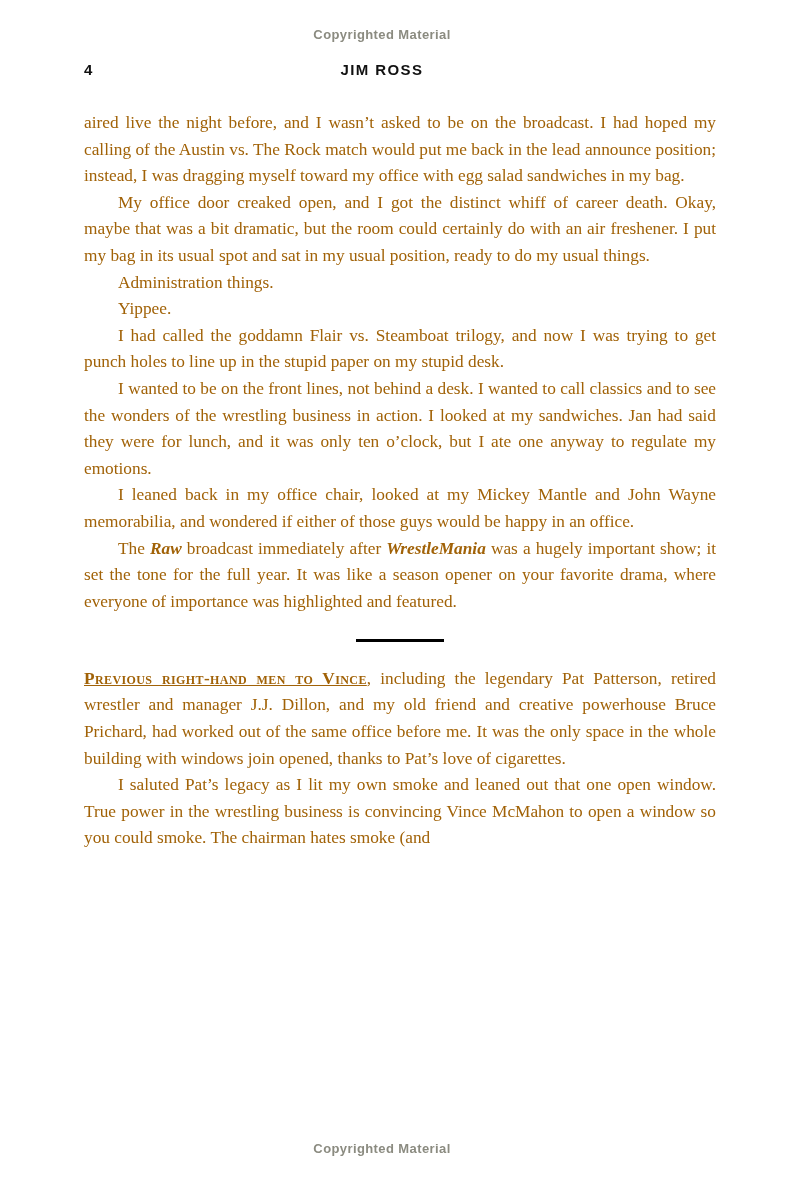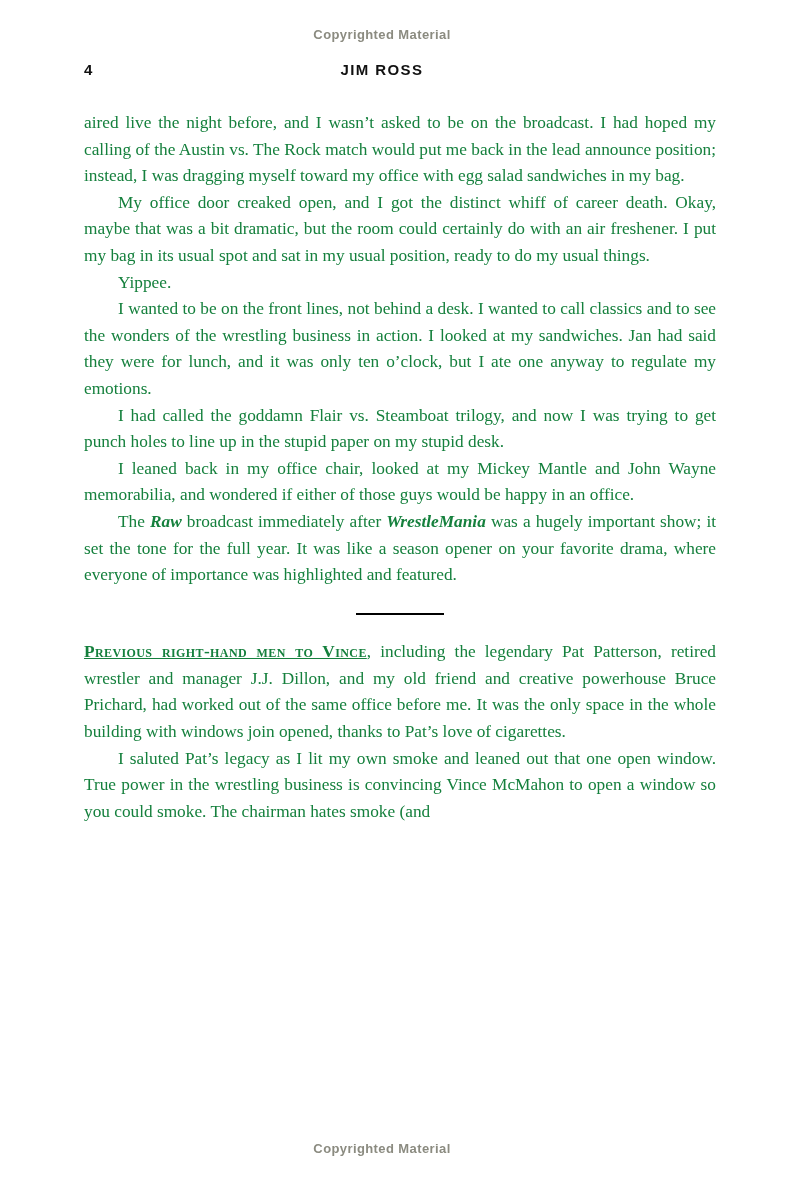--- a/index.html
+++ b/index.html
@@ -51,21 +51,21 @@
   }
 
   .body-text {
     position: absolute;
     top: 110px;
     left: 84px;
     width: 632px;
     font-size: 17.3px;
     line-height: 26.6px;
     text-align: justify;
-    color: #15803d;
+    color: #a16207;
   }
   .body-text p.para {
     margin: 0;
     padding: 0;
   }
   .body-text p.indent {
     text-indent: 34px;
   }
   .italic { font-style: italic; font-weight: bold; }
   .smallcaps {
@@ -89,23 +89,24 @@
   <div class="copyright top">Copyrighted Material</div>
 
   <div class="running-header">
     <span class="page-number">4</span>
     <span class="header-title">JIM ROSS</span>
   </div>
 
   <div class="body-text">
       <p class="para"><span>aired live the night before, and I wasn’t asked to be on the broadcast. I had hoped my calling of the Austin vs. The Rock match would put me back in the lead announce position; instead, I was dragging myself toward my office with egg salad sandwiches in my bag.</span></p>
       <p class="para indent"><span>My office door creaked open, and I got the distinct whiff of career death. Okay, maybe that was a bit dramatic, but the room could certainly do with an air freshener. I put my bag in its usual spot and sat in my usual position, ready to do my usual things.</span></p>
+      <p class="para indent"><span>Administration things.</span></p>
       <p class="para indent"><span>Yippee.</span></p>
+      <p class="para indent"><span>I had called the goddamn Flair vs. Steamboat trilogy, and now I was trying to get punch holes to line up in the stupid paper on my stupid desk.</span></p>
       <p class="para indent"><span>I wanted to be on the front lines, not behind a desk. I wanted to call classics and to see the wonders of the wrestling business in action. I looked at my sandwiches. Jan had said they were for lunch, and it was only ten o’clock, but I ate one anyway to regulate my emotions.</span></p>
-      <p class="para indent"><span>I had called the goddamn Flair vs. Steamboat trilogy, and now I was trying to get punch holes to line up in the stupid paper on my stupid desk.</span></p>
       <p class="para indent"><span>I leaned back in my office chair, looked at my Mickey Mantle and John Wayne memorabilia, and wondered if either of those guys would be happy in an office.</span></p>
       <p class="para indent"><span>The </span><span class="italic">Raw</span><span> broadcast immediately after </span><span class="italic">WrestleMania</span><span> was a hugely important show; it set the tone for the full year. It was like a season opener on your favorite drama, where everyone of importance was highlighted and featured.</span></p>
       <div class="divider"></div>
       <p class="para"><span class="smallcaps">Previous right-hand men to Vince</span><span>, including the legendary Pat Patterson, retired wrestler and manager J.J. Dillon, and my old friend and creative powerhouse Bruce Prichard, had worked out of the same office before me. It was the only space in the whole building with windows join opened, thanks to Pat’s love of cigarettes.</span></p>
       <p class="para indent"><span>I saluted Pat’s legacy as I lit my own smoke and leaned out that one open window. True power in the wrestling business is convincing Vince McMahon to open a window so you could smoke. The chairman hates smoke (and</span></p>
     </div>
 
   <div class="copyright bottom">Copyrighted Material</div>
 
 </div>

